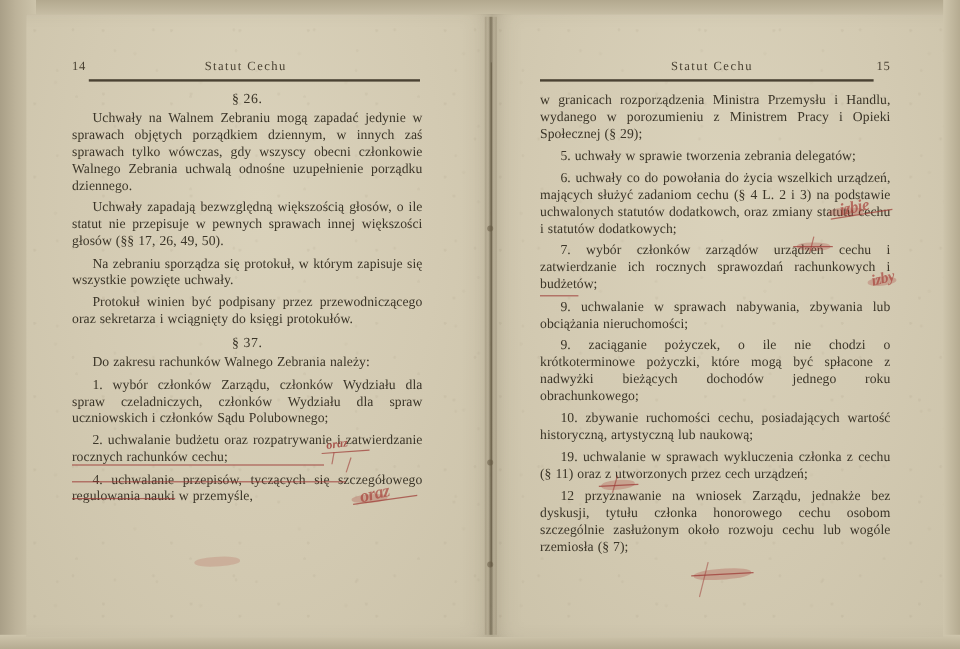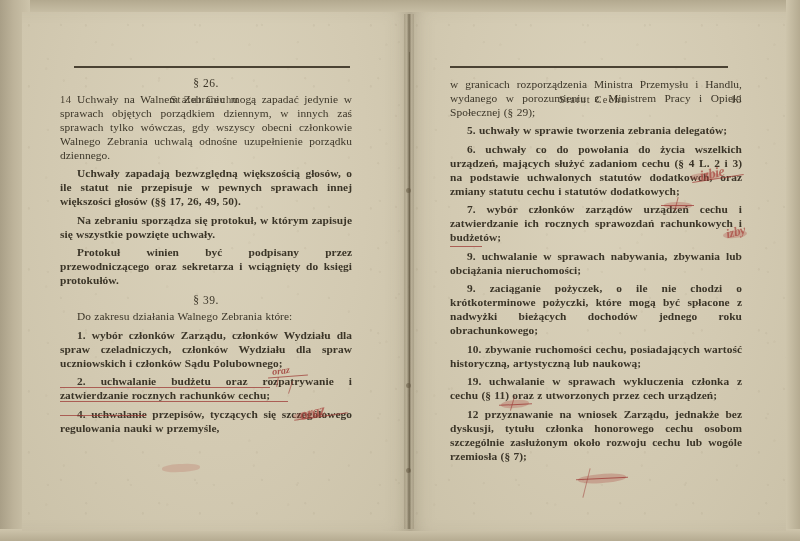--- a/index.html
+++ b/index.html
@@ -55,33 +55,33 @@
   .stitch{position:absolute;left:406px;width:5px;height:5px;border-radius:50%;
     background:rgba(95,84,62,.5);}
 
   
   .col{position:absolute;color:#3b3528;}
   .col-left{left:60px;top:50px;width:292px;}
   .col-right{left:450px;top:50px;width:292px;}
 
   .hdr{display:flex;align-items:baseline;font-size:10.5px;
     letter-spacing:.6px;color:#4a4233;height:14px;}
-  .hdr .pg{font-size:10.5px;letter-spacing:.5px;margin-top:44px;}
+  .hdr .pg{font-size:10.5px;letter-spacing:.5px;}
   .hdr .ttl{flex:1;text-align:center;letter-spacing:1.2px;}
   .hdr-left .ttl{margin-right:14px;}
   .hdr-right .ttl{margin-left:6px;}
   .rule{height:1.6px;background:#4a4233;margin-top:2px;margin-bottom:9px;}
   .rule-left{width:276px;margin-left:14px;}
   .rule-right{width:278px;margin-left:0px;}
 
   .sec{text-align:center;font-size:11.5px;margin:7px 0 3px;letter-spacing:.5px;}
   p.par{margin:0 0 0 0;font-size:11.4px;line-height:14.05px;
     text-align:justify;text-justify:inter-word;text-indent:17px;
     letter-spacing:.05px;word-spacing:.4px;}
-  p.par + p.par{margin-top:4.4px;font-weight:bold;}
+  p.par + p.par{margin-top:4.4px;}
   p.noind{text-indent:0;}
 
   
   .ink{position:absolute;pointer-events:none;}
   .ink-word{color:#9e3a35;font-family:"Liberation Serif",serif;
     font-style:italic;font-weight:700;font-size:10px;
     opacity:.82;transform:rotate(-7deg);white-space:nowrap;}
   .ink-scrawl{color:#a8433c;font-family:"Liberation Serif",serif;
     font-style:italic;font-weight:700;opacity:.7;white-space:nowrap;}
   .ink-line{background:#9e3a35;opacity:.72;height:1.3px;}
@@ -120,22 +120,22 @@
       <span class="pg">14</span>
       <span class="ttl">Statut Cechu</span>
     </div>
     <div class="rule rule-left"></div>
 
     <div class="sec">§ 26.</div>
     <p class="par">Uchwały na Walnem Zebraniu mogą zapadać jedynie w sprawach objętych porządkiem dziennym, w innych zaś sprawach tylko wówczas, gdy wszyscy obecni członkowie Walnego Zebrania uchwalą odnośne uzupełnienie porządku dziennego.</p>
     <p class="par">Uchwały zapadają bezwzględną większością głosów, o ile statut nie przepisuje w pewnych sprawach innej większości głosów (§§ 17, 26, 49, 50).</p>
     <p class="par">Na zebraniu sporządza się protokuł, w którym zapisuje się wszystkie powzięte uchwały.</p>
     <p class="par">Protokuł winien być podpisany przez przewodniczącego oraz sekretarza i wciągnięty do księgi protokułów.</p>
-    <div class="sec">§ 39.</div>
-    <p class="par">Do zakresu działania Walnego Zebrania które:</p>
+    <div class="sec">§ 37.</div>
+    <p class="par">Do zakresu rachunków Walnego Zebrania należy:</p>
     <p class="par">1. wybór członków Zarządu, członków Wydziału dla spraw czeladniczych, członków Wydziału dla spraw uczniowskich i członków Sądu Polubownego;</p>
     <p class="par">2. uchwalanie budżetu oraz rozpatrywanie i zatwierdzanie rocznych rachunków cechu;</p>
     <p class="par">4. uchwalanie przepisów, tyczących się szczegółowego regulowania nauki w przemyśle,</p>
   </div>
 
   <div class="col col-right">
     <div class="hdr hdr-right">
       <span class="ttl">Statut Cechu</span>
       <span class="pg">15</span>
     </div>

